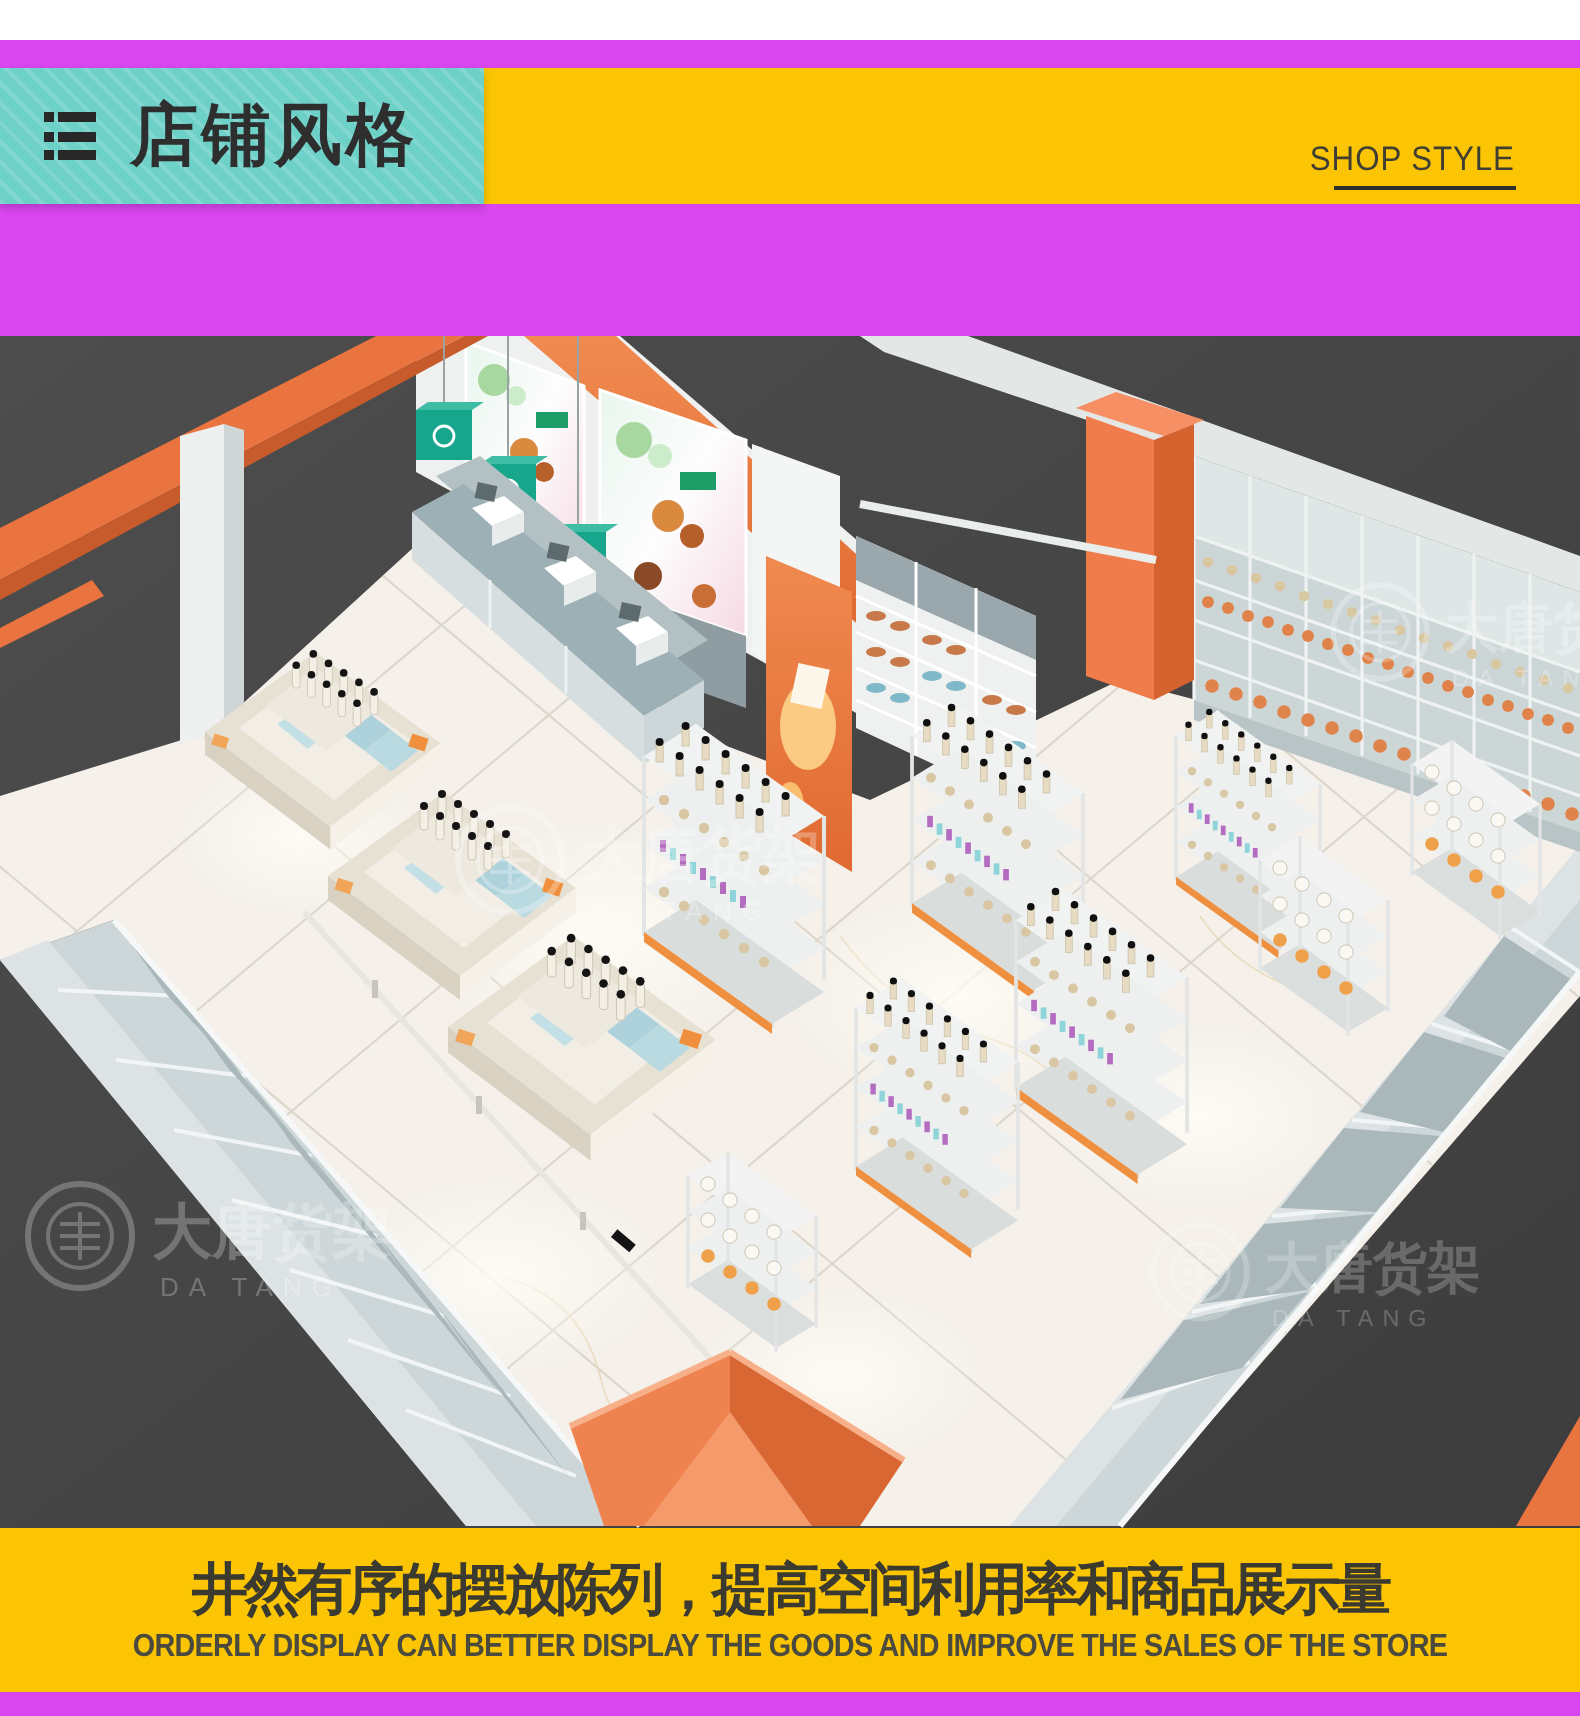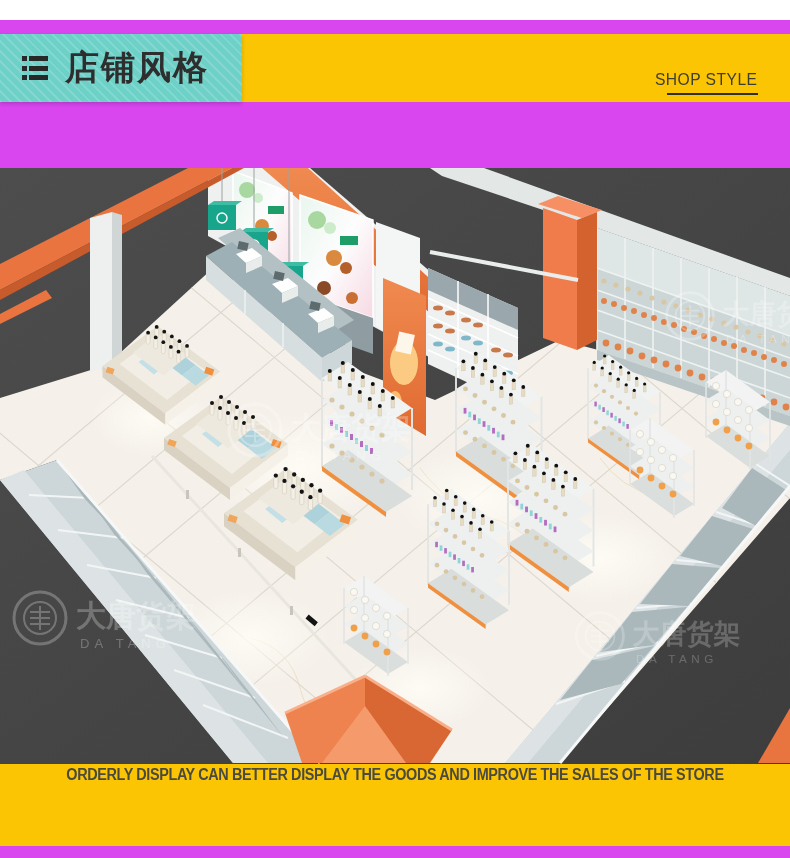--- a/index.html
+++ b/index.html
@@ -550,16 +550,17 @@
     <g opacity=".25">
           <use href="#wmark" transform="translate(40,450)"></use>
         </g>
     <g opacity=".22">
           <use href="#wmark" transform="translate(600,468) scale(.9)"></use>
         </g>
   </svg>
   </div>
 
   <div class="caption">
+    <div class="cap-cn">井然有序的摆放陈列，提高空间利用率和商品展示量</div>
     <div class="cap-en">ORDERLY DISPLAY CAN BETTER DISPLAY THE GOODS AND IMPROVE THE SALES OF THE STORE</div>
   </div>
 
 </div>
 
 </body></html>

